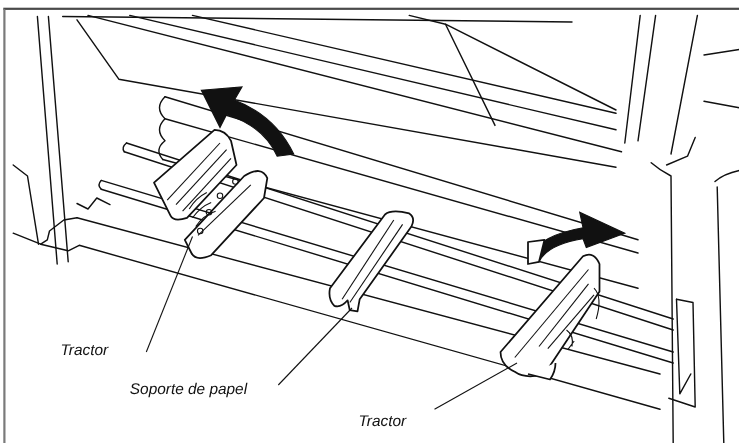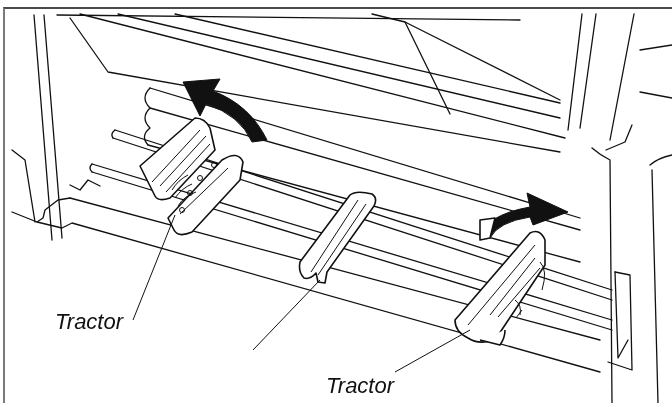--- a/index.html
+++ b/index.html
@@ -6,21 +6,21 @@
   body { width:672px; height:403px; overflow:hidden; position:relative; }
   #figure { position:absolute; left:0; top:0; width:672px; height:403px; }
   .frame { position:absolute; left:3px; top:7px; width:669px; height:396px;
            border-left:2px solid #7a7a7a; border-top:2px solid #4a4a4a; box-sizing:border-box; }
   svg { position:absolute; left:0; top:0; }
   .ln { fill:none; stroke:#111; stroke-width:1.3; stroke-linejoin:round; stroke-linecap:round; }
   .thin { fill:none; stroke:#111; stroke-width:1; }
   .part { fill:#fff; stroke:#111; stroke-width:1.6; stroke-linejoin:round; }
   .arrow { fill:#111; stroke:#111; stroke-width:1; }
   .label { position:absolute; font-family:"Liberation Sans", sans-serif; font-style:italic;
-           font-size:22px; color:#111; white-space:nowrap; line-height:1; }
+           font-size:14px; color:#111; white-space:nowrap; line-height:1; }
 </style>
 </head>
 <body>
 
 <div id="figure">
   <div class="frame"></div>
 
   <svg width="672" height="403" viewBox="0 0 672 403">
 
     <g>
@@ -104,14 +104,15 @@
     <path class="part" d="M480 220 L495 218 L490 238 L480 240 Z"></path>
 
     <g>
       <path class="thin" d="M133 320 L175 215"></path>
       <path class="thin" d="M253 350 L320 280"></path>
       <path class="thin" d="M395 372 L470 330"></path>
     </g>
   </svg>
 
   <div class="label" style="left:55px; top:311px;">Tractor</div>
+  <div class="label" style="left:118px; top:346px;">Soporte de papel</div>
   <div class="label" style="left:326px; top:375px;">Tractor</div>
 </div>
 
 </body></html>

